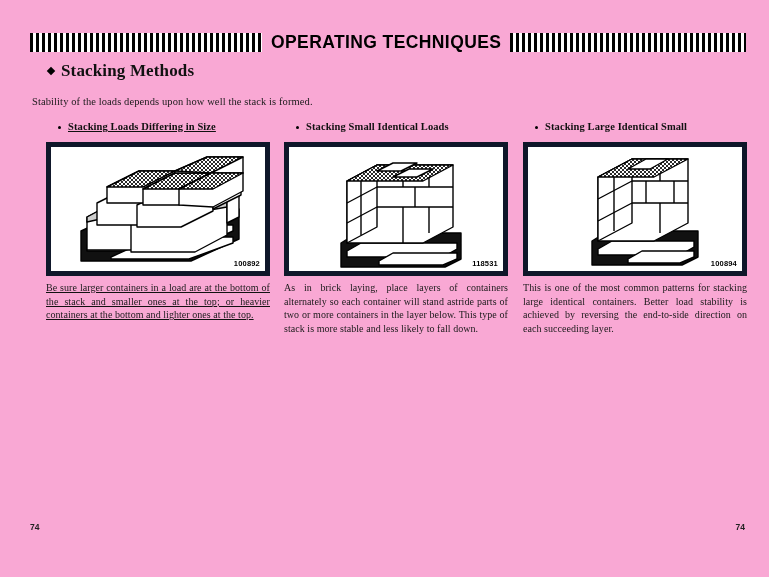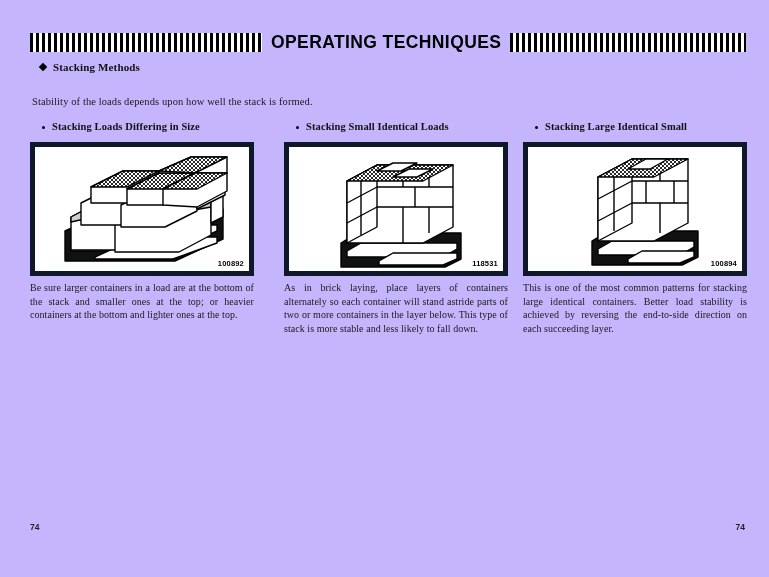--- a/index.html
+++ b/index.html
@@ -12,21 +12,21 @@
     height: 577px;
     position: relative;
     font-family: "Liberation Serif", serif;
     color: #111111;
     overflow: hidden;
   }
 
   .page {
     position: absolute;
     inset: 0;
-    background: #c4b5fd;
+    background: #f9a8d4;
   }
 
   
   .header {
     position: absolute;
     left: 30px;
     top: 30px;
     width: 716px;
     height: 24px;
     display: flex;
@@ -51,23 +51,23 @@
     font-size: 17.5px;
     letter-spacing: 0.4px;
     white-space: nowrap;
     color: #000;
     flex: 0 0 auto;
   }
 
   
   .section-heading {
     position: absolute;
-    left: 40px;
+    left: 48px;
     top: 61px;
-    font-size: 11px;
+    font-size: 17px;
     font-weight: bold;
     display: flex;
     align-items: center;
     gap: 7px;
     letter-spacing: 0.15px;
     justify-content: space-between;
   }
   .diamond-bullet {
     display: inline-block;
     width: 6px;
@@ -91,21 +91,21 @@
     position: absolute;
     left: 30px;
     top: 120px;
     width: 716px;
   }
   .col {
     position: absolute;
     top: 0;
     width: 224px;
   }
-  .col-1 { left: 0px; }
+  .col-1 { left: 16px; text-decoration: underline; }
   .col-2 { left: 254px; }
   .col-3 { left: 493px; }
 
   .col-heading {
     font-size: 10.5px;
     font-weight: bold;
     display: flex;
     align-items: flex-start;
     gap: 7px;
     padding-left: 12px;

